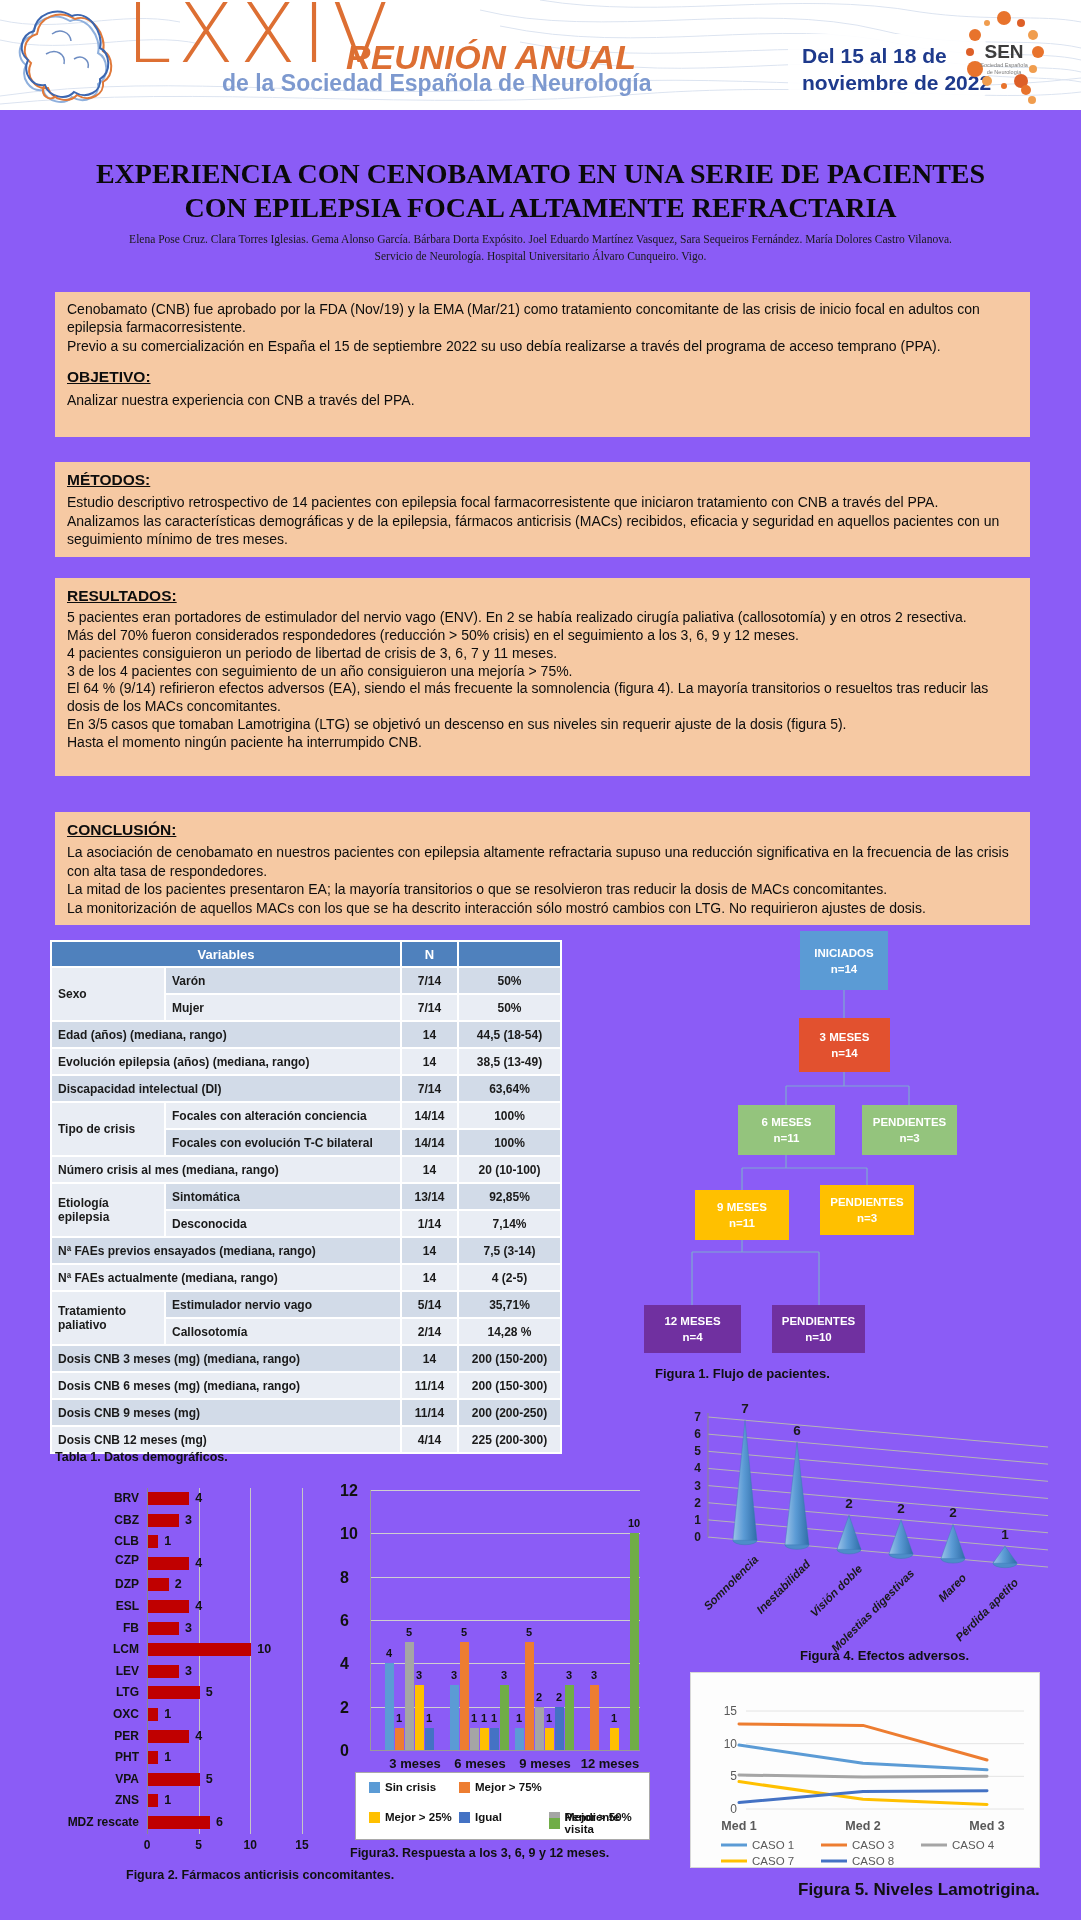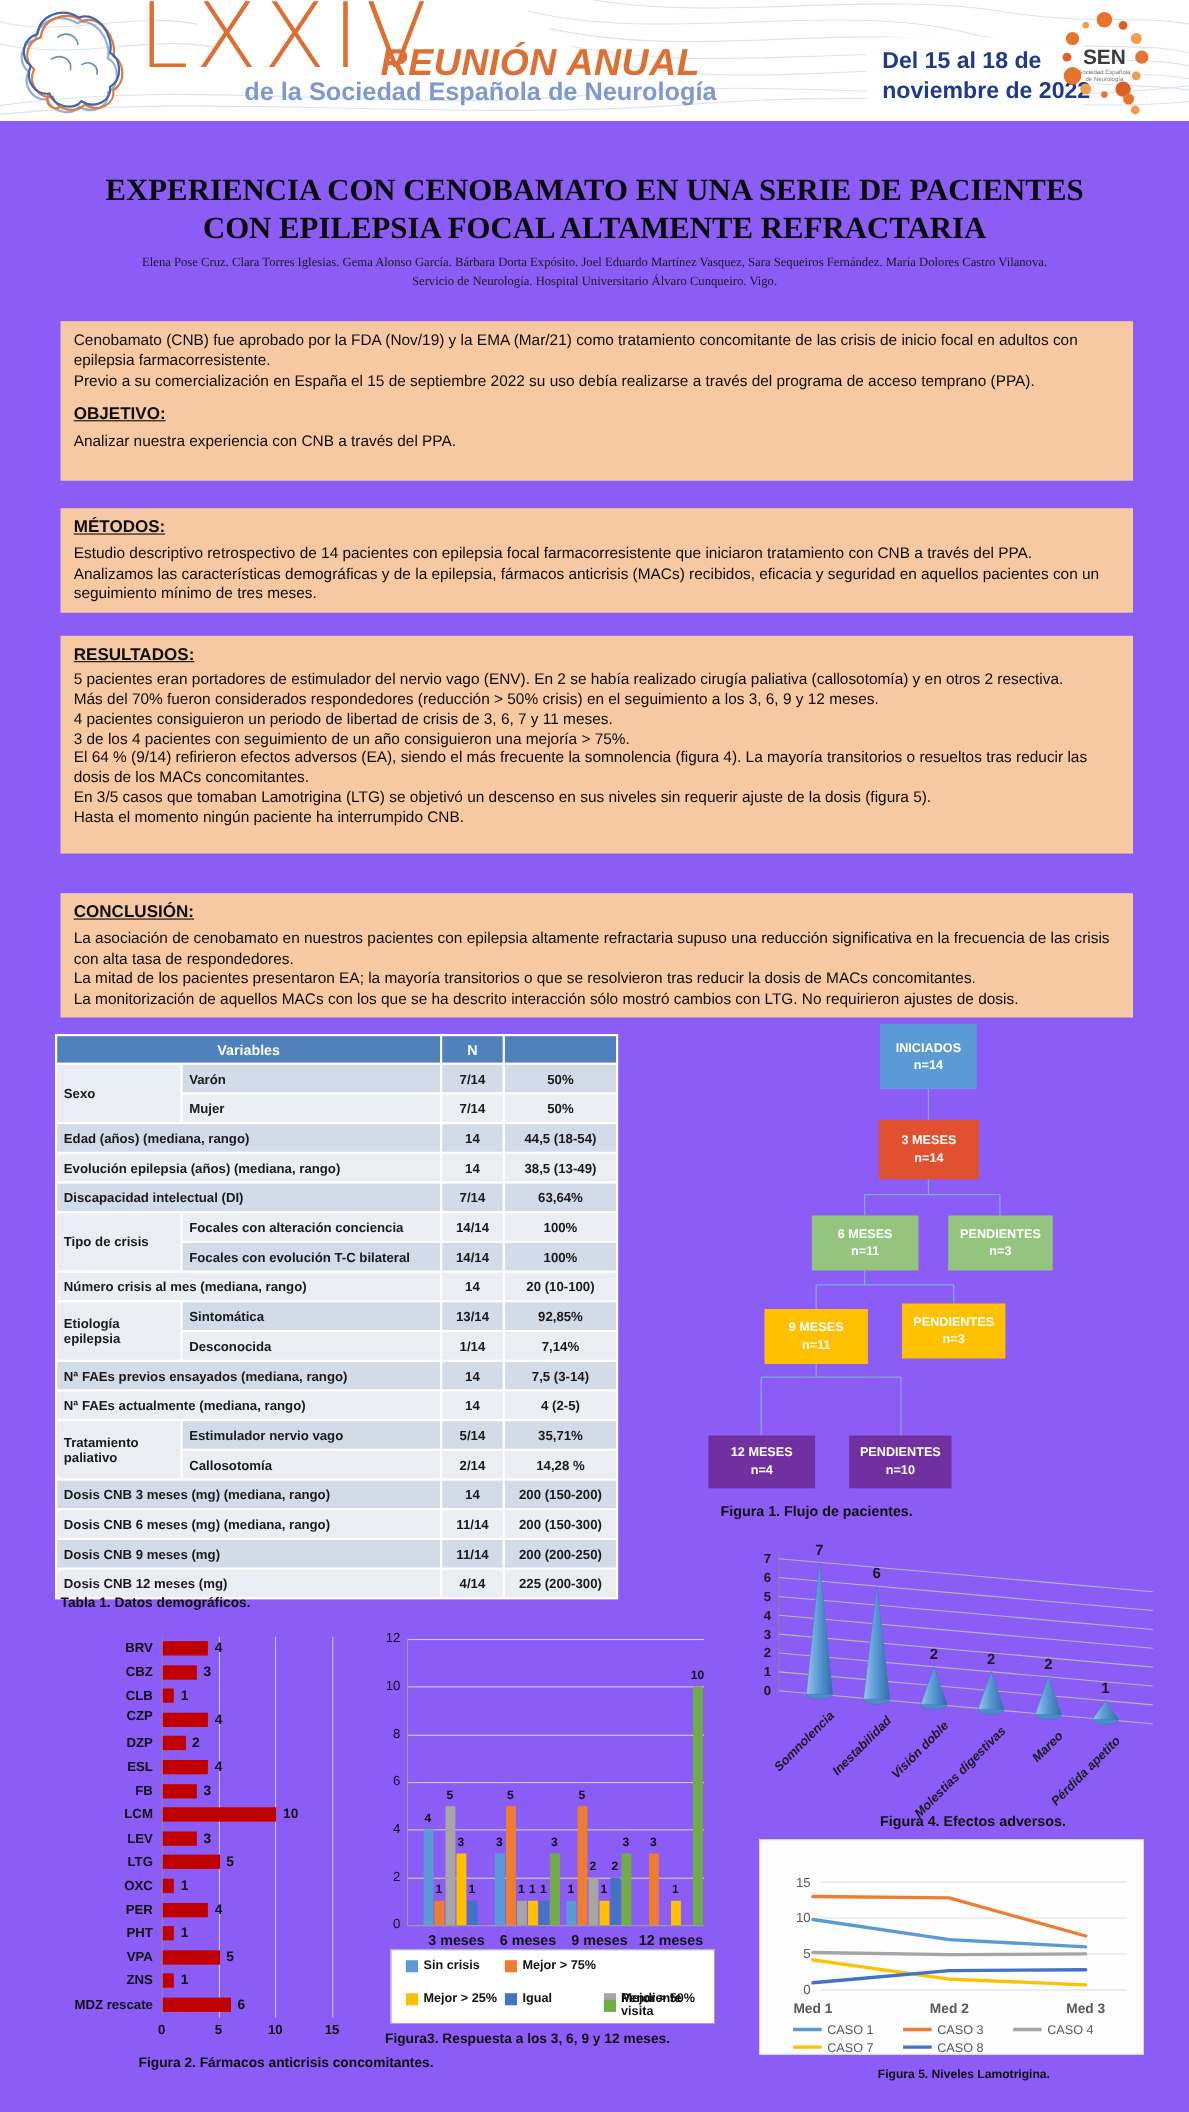--- a/index.html
+++ b/index.html
@@ -45,21 +45,21 @@
   .f2bar{position:absolute;height:13px;}
   .f2val{position:absolute;font-weight:bold;font-size:12.5px;}
   .vgrid{position:absolute;width:1px;top:0;height:346px;background:#c6c6c6;}
   .f2tick{position:absolute;top:350px;width:22px;text-align:center;font-weight:bold;font-size:12px;}
   
   #fig3{position:absolute;left:310px;top:1480px;width:345px;height:392px;}
   .hgrid{position:absolute;height:1px;background:#cfcfcf;}
   .f3bar{position:absolute;width:9px;}
   .f3val{position:absolute;width:22px;text-align:center;font-weight:bold;font-size:11px;}
   .f3x{position:absolute;width:70px;text-align:center;font-weight:bold;font-size:13px;}
-  .f3tick{position:absolute;width:24px;text-align:right;font-weight:normal;font-size:12px;}
+  .f3tick{position:absolute;width:24px;text-align:left;font-weight:bold;font-size:16px;}
   #f3legend{position:absolute;left:45px;top:292px;width:293px;height:66px;border:1px solid #a9a9a9;background:#fff;}
   .lgit{position:absolute;display:flex;align-items:center;gap:5px;font-weight:bold;font-size:11.5px;}
   .sw{width:11px;height:11px;display:inline-block;}
   
   #fig4{position:absolute;left:680px;top:1395px;}
   #fig5wrap{position:absolute;left:690px;top:1672px;width:350px;height:196px;
       background:#fdfdfd;border:1px solid #d8d8d8;box-sizing:border-box;}
 </style>
 </head>
 <body>
@@ -561,15 +561,15 @@
         <line x1="130" y1="172" x2="156" y2="172" stroke="#ed7d31" stroke-width="3"></line>
         <text x="161" y="176" font-size="11.5" fill="#595959" font-family="Liberation Sans, sans-serif">CASO 3</text>
         <line x1="230" y1="172" x2="256" y2="172" stroke="#a5a5a5" stroke-width="3"></line>
         <text x="261" y="176" font-size="11.5" fill="#595959" font-family="Liberation Sans, sans-serif">CASO 4</text>
         <line x1="30" y1="188" x2="56" y2="188" stroke="#ffc000" stroke-width="3"></line>
         <text x="61" y="192" font-size="11.5" fill="#595959" font-family="Liberation Sans, sans-serif">CASO 7</text>
         <line x1="130" y1="188" x2="156" y2="188" stroke="#4472c4" stroke-width="3"></line>
         <text x="161" y="192" font-size="11.5" fill="#595959" font-family="Liberation Sans, sans-serif">CASO 8</text>
       </svg>
   </div>
-  <div class="cap" style="left:798px;top:1880px;font-size:11px">Figura 5. Niveles Lamotrigina.</div>
+  <div class="cap" style="left:798px;top:1880px;font-size:17px">Figura 5. Niveles Lamotrigina.</div>
 
 </div>
 
 </body></html>

